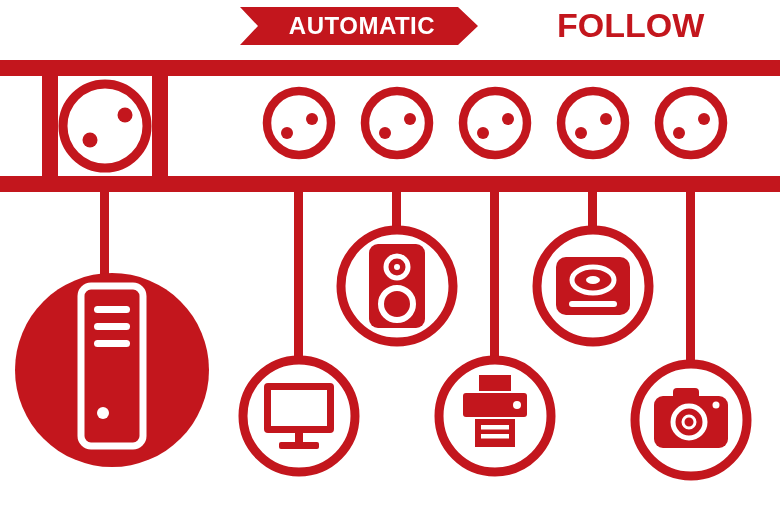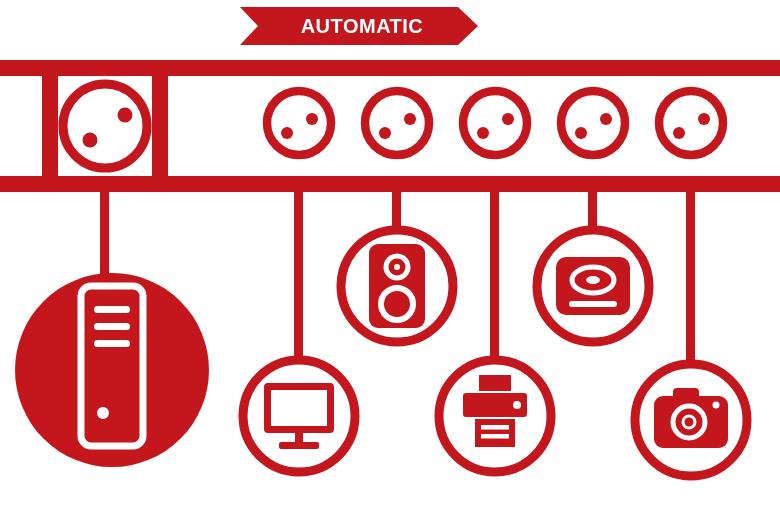--- a/index.html
+++ b/index.html
@@ -14,21 +14,21 @@
     font-weight:bold; font-size:34px; letter-spacing:0px; color:var(--red);
     line-height:40px; white-space:nowrap;
   }
   .ribbon{
     left:240px; top:7px; width:238px; height:38px; background:var(--red);
     clip-path:polygon(0 0, 218px 0, 238px 19px, 218px 38px, 0 38px, 18px 19px);
     display:flex; align-items:center; justify-content:center;
     padding:0; box-sizing:border-box;
   }
   .ribbon span{
-    color:#fff; font-weight:bold; font-size:20px; letter-spacing:0.5px; white-space:nowrap;
+    color:#fff; font-weight:bold; font-size:24px; letter-spacing:0.5px; white-space:nowrap;
     margin-left:6px;
   }
   
   .rail{ left:0; width:780px; height:16px; background:var(--red); }
   .rail-top{ top:60px; } .rail-bottom{ top:176px; }
   .boxbar{ top:60px; width:16px; height:132px; background:var(--red); }
   .boxbar-left{ left:42px; } .boxbar-right{ left:152px; }
   
   .cord{ width:9px; background:var(--red); }
   
@@ -38,20 +38,21 @@
 </head>
 <body>
 
 <div class="stage">
 
 
   <div class="abs ribbon">
     <span>AUTOMATIC</span>
   </div>
 
+  <div class="abs section-label" style="left:557px; top:5px;">FOLLOW</div>
 
   <div class="abs rail rail-top"></div>
   <div class="abs rail rail-bottom"></div>
   <div class="abs boxbar boxbar-left"></div>
   <div class="abs boxbar boxbar-right"></div>
 
   <div class="abs cord" style="left:100px; top:192px; height:84px;"></div>
   <div class="abs cord" style="left:294px; top:192px; height:168px;"></div>
   <div class="abs cord" style="left:392px; top:192px; height:38px;"></div>
   <div class="abs cord" style="left:490px; top:192px; height:168px;"></div>

